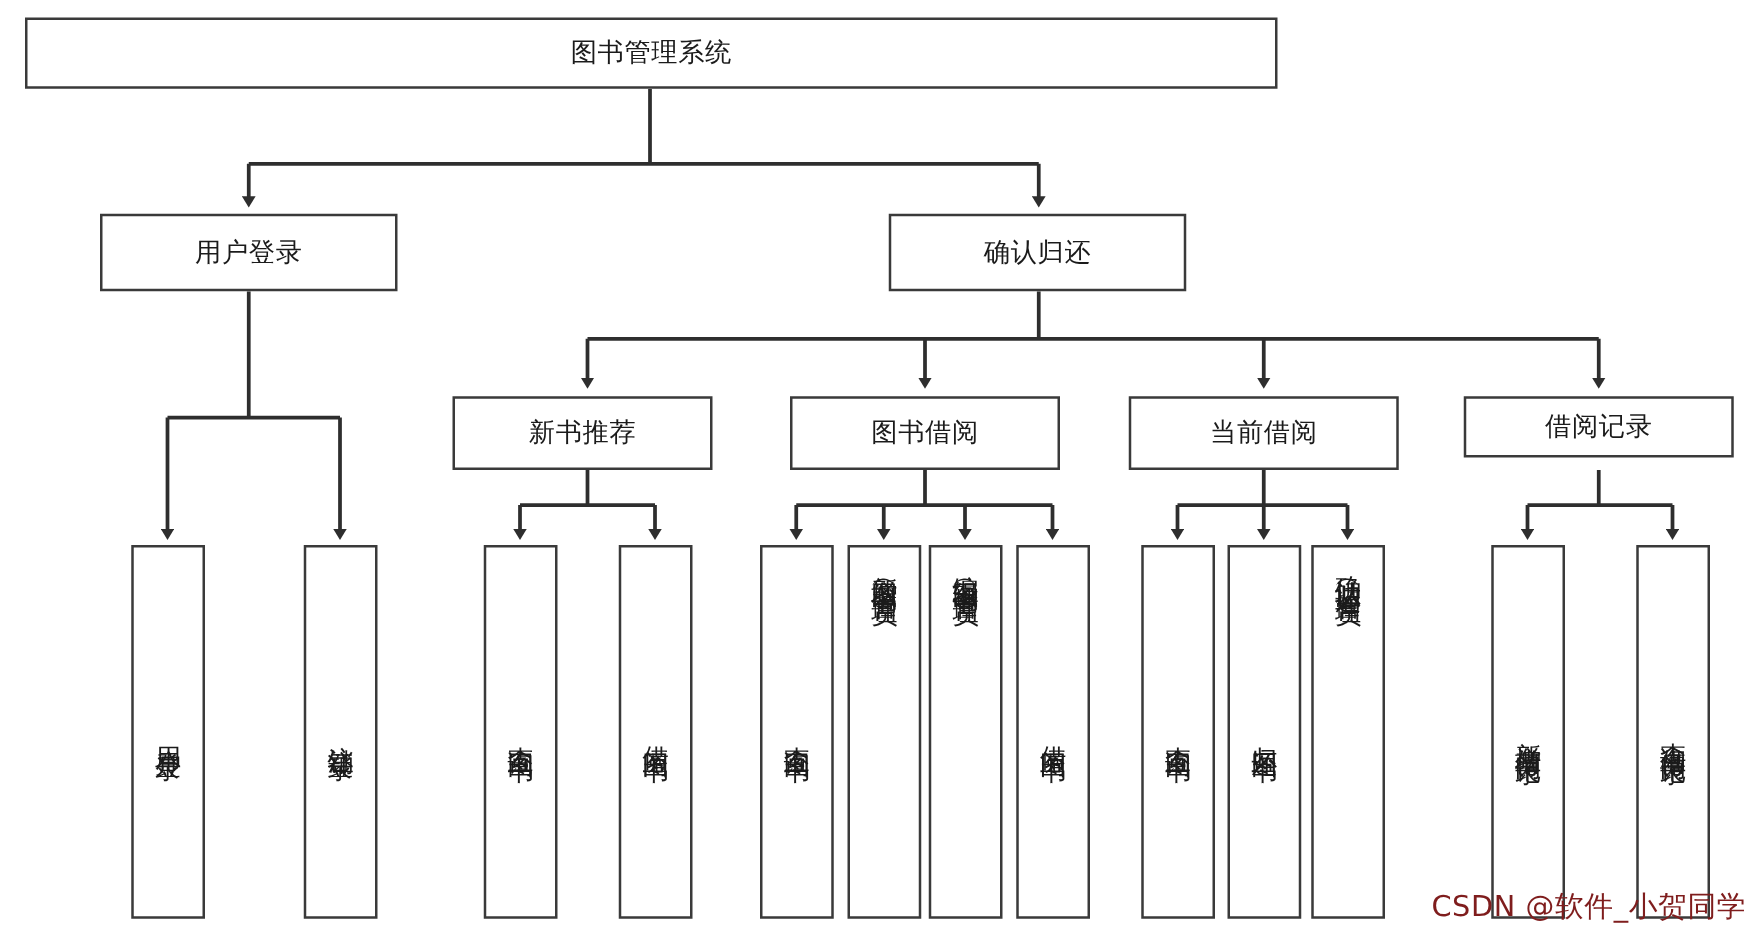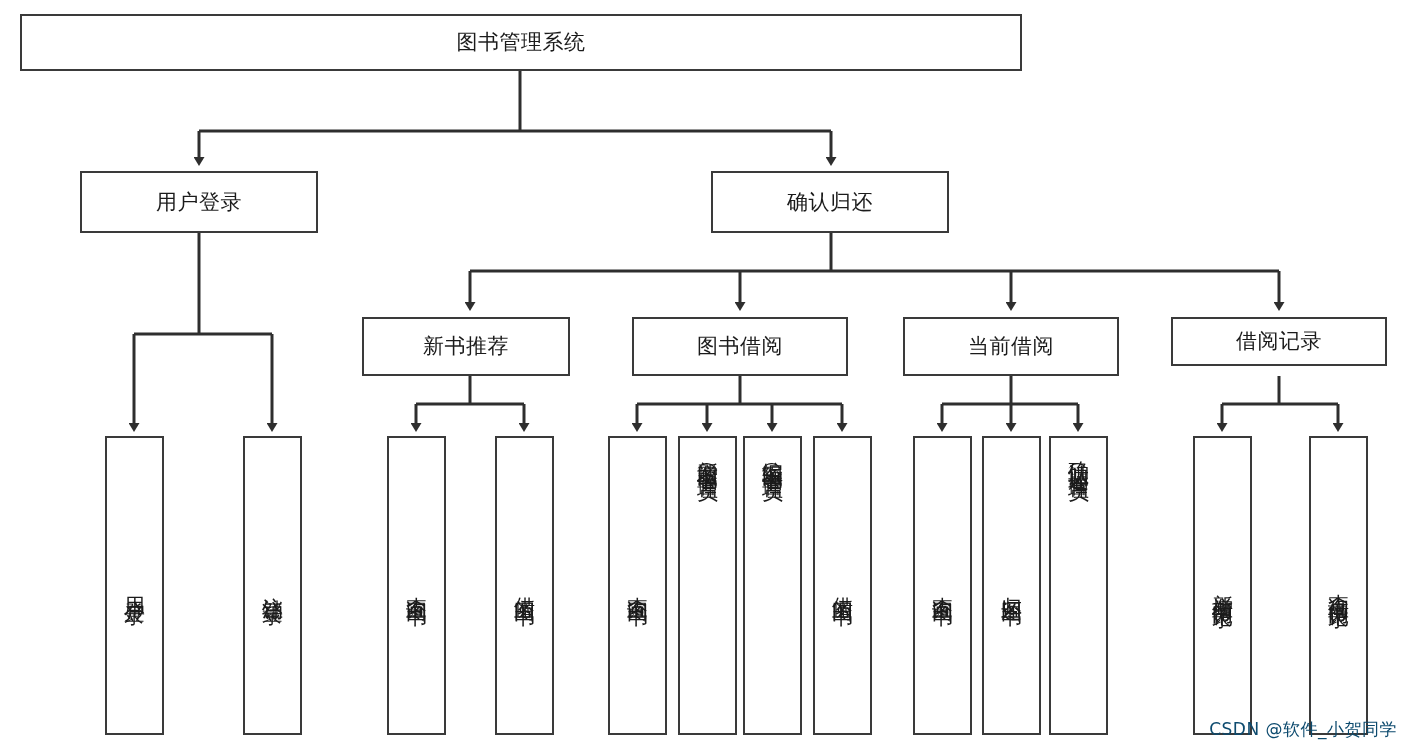--- a/index.html
+++ b/index.html
@@ -62,22 +62,22 @@
     white-space: nowrap;
   }
   .node.vert.centered {
     align-items: center;
     padding-top: 0;
   }
   #watermark {
     position: absolute;
     right: 8px;
     bottom: 6px;
-    font-size: 17px;
-    color: #0c4a6e;
+    font-size: 23px;
+    color: #7f1d1d;
     z-index: 5;
     white-space: nowrap;
     letter-spacing: 0.5px;
   }
 </style>
 </head>
 <body>
 
 <div id="canvas">
 

